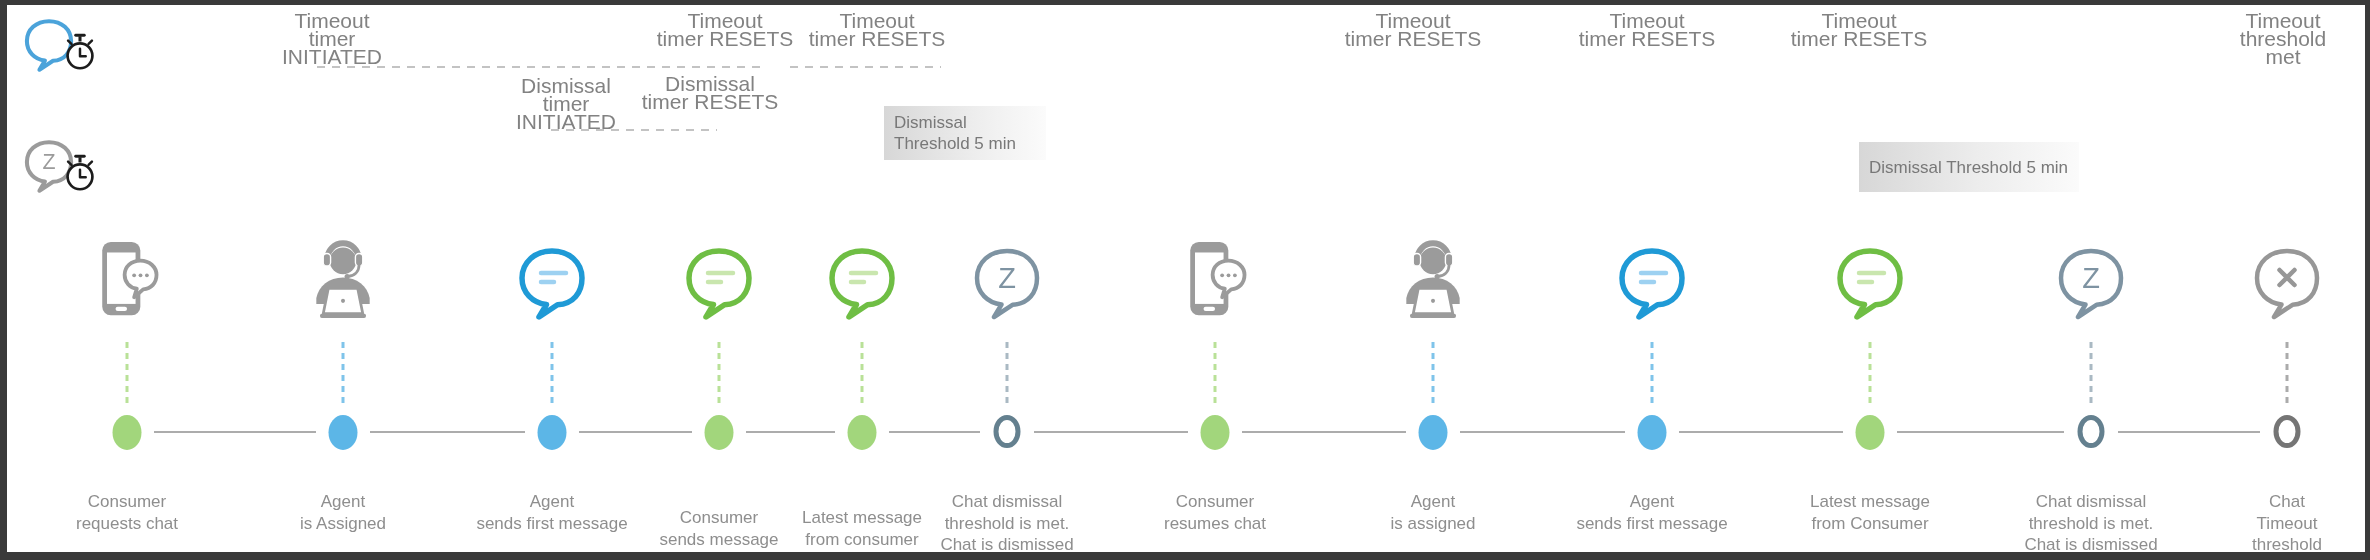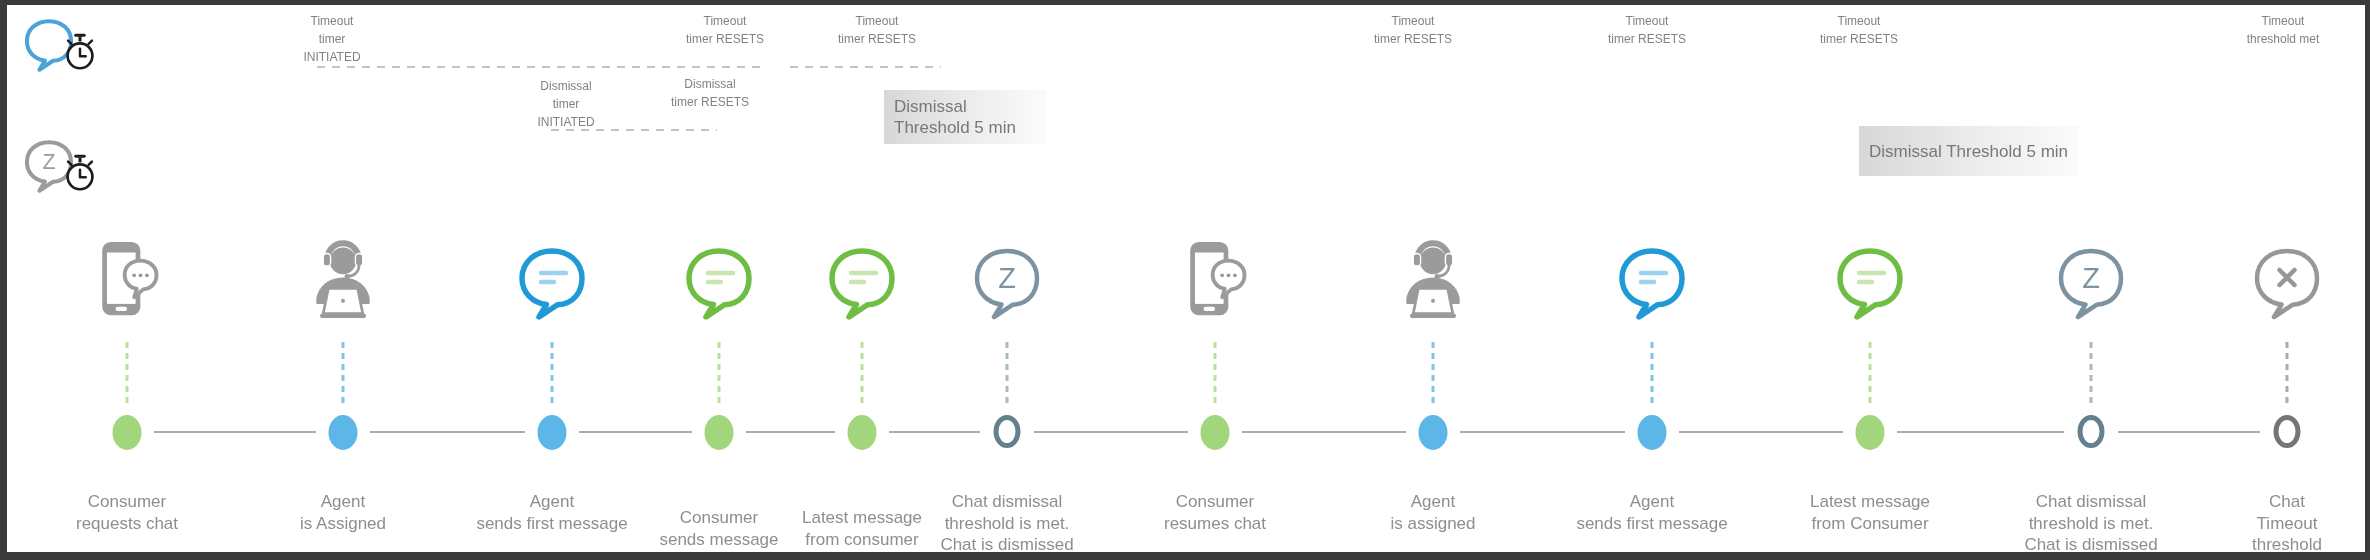--- a/index.html
+++ b/index.html
@@ -5,28 +5,28 @@
   html,body{margin:0;padding:0;background:#fff;}
   .frame{
     position:relative; width:2370px; height:560px; box-sizing:border-box;
     background:#fff; overflow:hidden;
     border-style:solid; border-color:#3a3a3a; border-width:5px 5px 8px 7px;
     font-family:"Liberation Sans", sans-serif;
   }
   .timer-label{
     position:absolute; transform:translateX(-50%);
     white-space:pre-line; text-align:center;
-    font-size:12px; line-height:18px; color:#828282;
+    font-size:21px; line-height:18px; color:#828282;
   }
   .hdash{ position:absolute; height:2px;
     background:repeating-linear-gradient(to right,#c3c3c3 0 8px,transparent 8px 15px);}
   .tbox{
     position:absolute; box-sizing:border-box; display:flex; align-items:center;
     background:linear-gradient(to right,#d7d7d7 0%,#ededed 55%,#fbfbfb 100%);
-    color:#787878; font-size:17px; line-height:21px; padding:12px 10px;
+    color:#787878; font-size:17px; line-height:21px; padding:12px 10px;margin-top:16px;
   }
   .icon-wrap{ position:absolute; transform:translateX(-50%); }
   .vdash{ position:absolute; width:3px; transform:translateX(-50%);
     background:repeating-linear-gradient(to bottom,var(--dc) 0 6px,transparent 6px 11px);}
   .dot{ position:absolute; transform:translateX(-50%); border-radius:50%; }
   .connector{ position:absolute; height:2px; background:#acacac; }
   .step-label{
     position:absolute; transform:translateX(-50%);
     white-space:pre-line; text-align:center;
     font-size:17px; line-height:21.5px; color:#8e8e8e;

